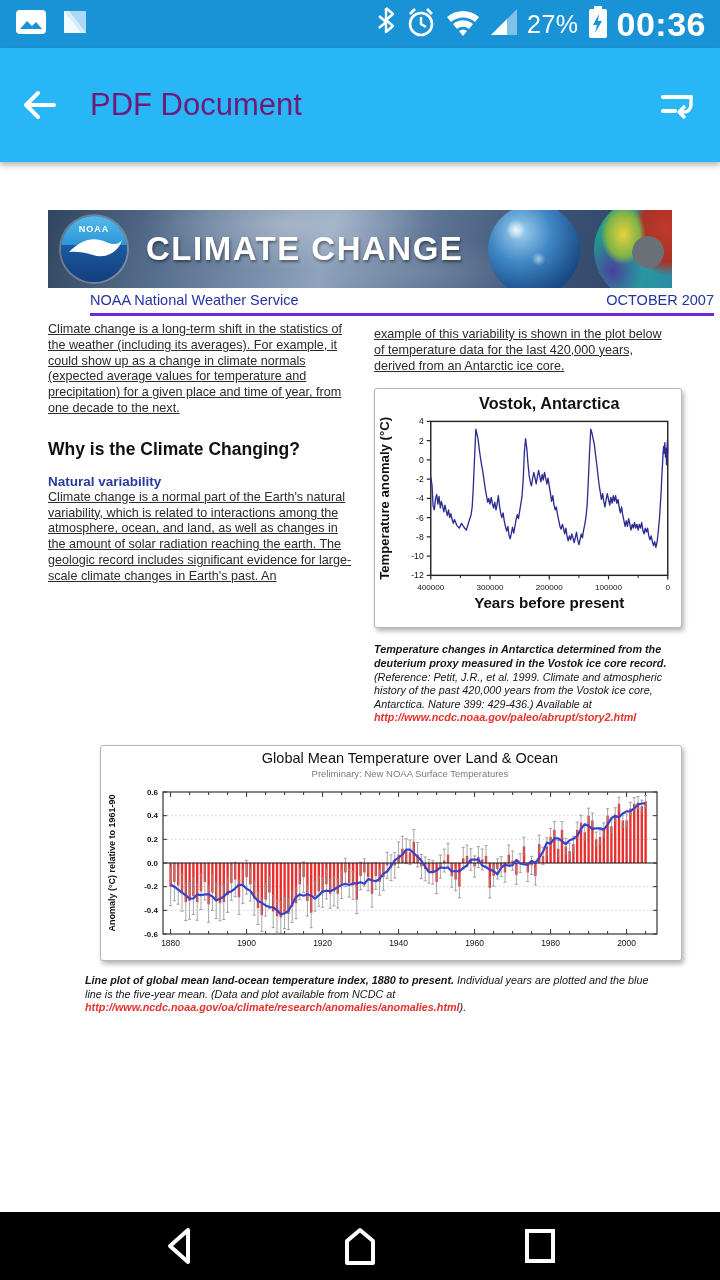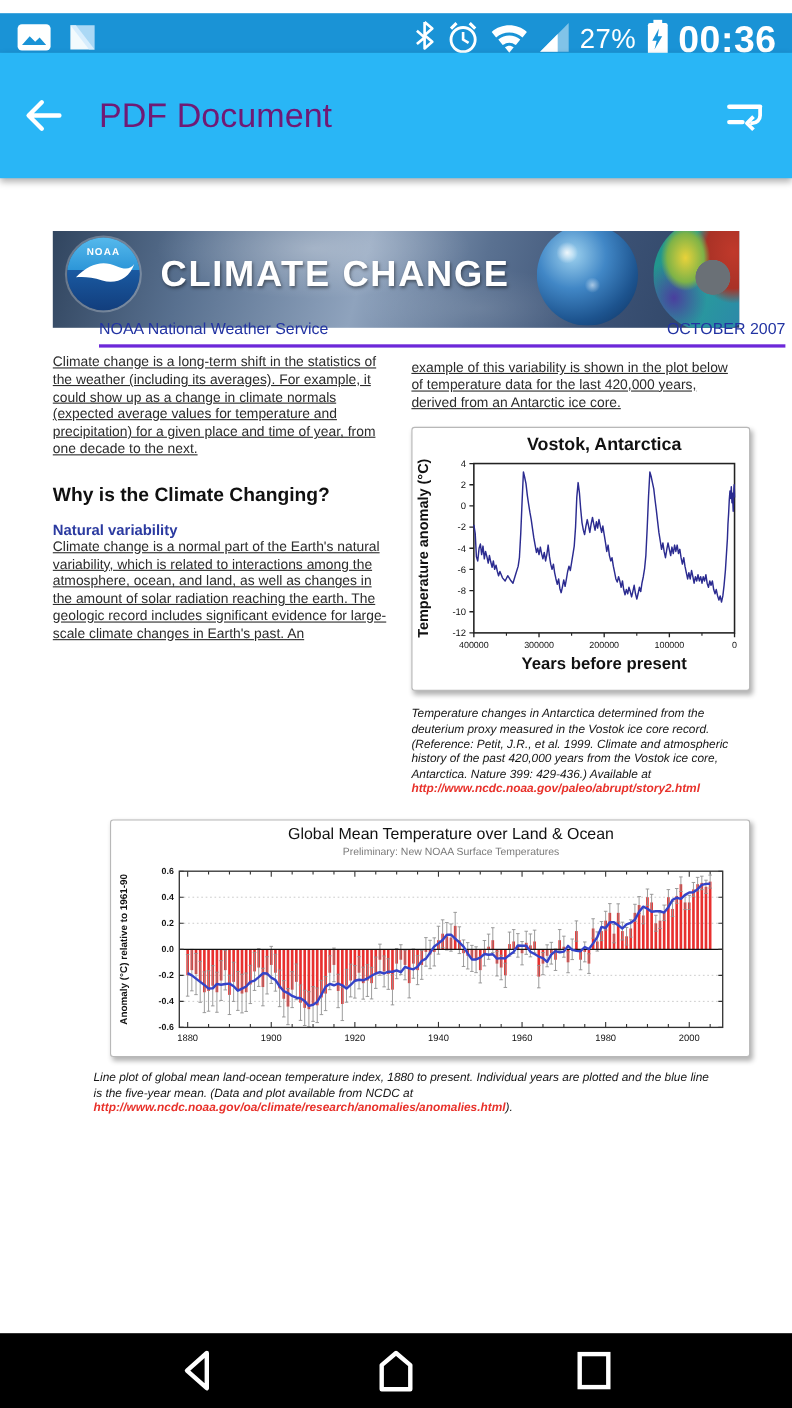--- a/index.html
+++ b/index.html
@@ -1,37 +1,37 @@
 <!DOCTYPE html>
 <html><head>
 <meta charset="utf-8">
 <style>
   html,body{margin:0;padding:0;}
   body{width:720px;height:1280px;font-family:"Liberation Sans",sans-serif;background:#fff;}
   .phone{position:relative;width:720px;height:1280px;overflow:hidden;background:#fff;}
 
   
-  .status-bar{position:absolute;left:0;top:12px;width:720px;height:48px;background:#1a93d6;
+  .status-bar{position:absolute;left:0;top:0;width:720px;height:48px;background:#1a93d6;
     display:flex;align-items:center;justify-content:space-between;padding:0 14px;box-sizing:border-box;}
   .sb-left,.sb-right{display:flex;align-items:center;gap:10px;}
   .sb-right{gap:8px;}
   .sb-text{color:#fff;font-size:34px;font-weight:bold;letter-spacing:0.5px;}
   .sb-pct{font-weight:normal;font-size:25px;}
 
   
   .app-bar{position:absolute;left:0;top:48px;width:720px;height:114px;background:#29b6f6;
     display:flex;align-items:center;box-shadow:0 3px 6px rgba(0,0,0,0.30);z-index:5;}
   .back-btn{width:80px;display:flex;justify-content:center;align-items:center;}
   .app-title{color:#701a75;font-size:31px;margin-left:10px;flex:1;}
   .appbar-action{width:86px;display:flex;justify-content:center;align-items:center;}
 
   
   .content{position:absolute;left:0;top:162px;width:720px;height:1050px;background:#fff;overflow:hidden;}
 
-  .banner{position:absolute;left:48px;top:48px;width:624px;height:88px;overflow:hidden;
+  .banner{position:absolute;left:48px;top:48px;width:624px;height:78px;overflow:hidden;
     background:
       radial-gradient(ellipse 220px 70px at 38% 18%, rgba(255,255,255,0.30), rgba(255,255,255,0) 65%),
       radial-gradient(ellipse 180px 60px at 62% 80%, rgba(255,255,255,0.12), rgba(255,255,255,0) 60%),
       linear-gradient(105deg,#31455f 0%,#58708f 20%,#8fa3bd 45%,#5a7191 62%,#3b5174 80%,#2c4263 100%);}
   .noaa-logo{position:absolute;left:13px;top:6px;width:66px;height:66px;border-radius:50%;
     background:linear-gradient(180deg,#55b9ec 0%,#2d96d8 44%,#1a5aa2 44%,#123e7d 100%);
     box-shadow:0 0 0 2px rgba(255,255,255,0.25);}
   .noaa-logo .noaa-word{position:absolute;left:0;right:0;top:8px;text-align:center;color:#fff;
     font-size:9px;font-weight:bold;letter-spacing:1px;}
   .noaa-logo svg{position:absolute;left:0;top:0;}
@@ -63,21 +63,21 @@
 
   .chart-card{background:#fff;border:1px solid #b8b8b8;border-radius:3px;
     box-shadow:2px 3px 5px rgba(0,0,0,0.30);}
   .vostok-card{margin-top:10px;width:306px;height:238px;}
   .global-card{position:absolute;left:75px;top:583px;width:580px;height:214px;margin-left:25px;}
   .chart-card svg{display:block;width:100%;height:100%;}
 
   .caption{font-size:10.8px;line-height:13.6px;color:#161616;font-style:italic;}
   .cap1{margin-top:15px;}
   .cap2{position:absolute;left:85px;top:812px;width:568px;}
-  .cap-lead{font-weight:normal;}
+  .cap-lead{font-weight:bold;}
   .cap-url{color:#e8312a;font-weight:bold;text-decoration:none;}
 
   
   .nav-bar{position:absolute;left:0;top:1212px;width:720px;height:68px;background:#000;
     display:flex;align-items:center;justify-content:space-around;padding:0 90px;box-sizing:border-box;}
   .nav-btn{display:flex;align-items:center;justify-content:center;width:80px;height:60px;}
 </style>
 </head>
 <body>
 <div class="phone">

